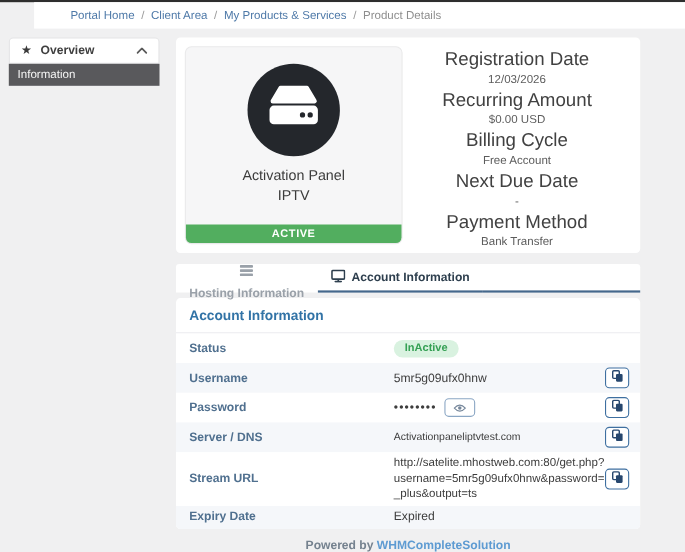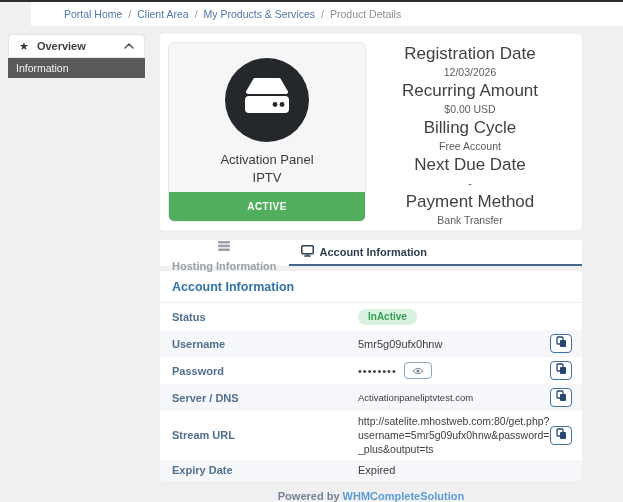--- a/index.html
+++ b/index.html
@@ -41,21 +41,21 @@
     border-radius:6px; position:relative; display:flex; flex-direction:column; align-items:center;
   }
   .product-circle {
     margin-top:15px; width:84px; height:84px; border-radius:50%; background:#24272c;
     display:flex; align-items:center; justify-content:center;
   }
   .product-name {
     margin-top:9px; text-align:center; font-size:13px; color:#3b3b3b; line-height:1.35;
   }
   .active-bar {
-    position:absolute; bottom:0; left:0; right:0; height:29px; background:#52ae5f;
+    position:absolute; bottom:0; left:0; right:0; height:17px; background:#52ae5f;
     border-radius:0 0 5px 5px; color:#fff; font-size:10px; font-weight:bold;
     letter-spacing:.5px; display:flex; align-items:center; justify-content:center;
   }
   .details { flex:1; text-align:center; padding-top:2px; }
   .detail-label { font-size:17px; color:#414141; line-height:1.18; }
   .detail-value { font-size:10.5px; color:#5c5c5c; margin:2px 0 3px; }
 
   
   .tabs-panel {
     margin-top:10px; height:26px; background:#fff; border-radius:3px 3px 0 0;

